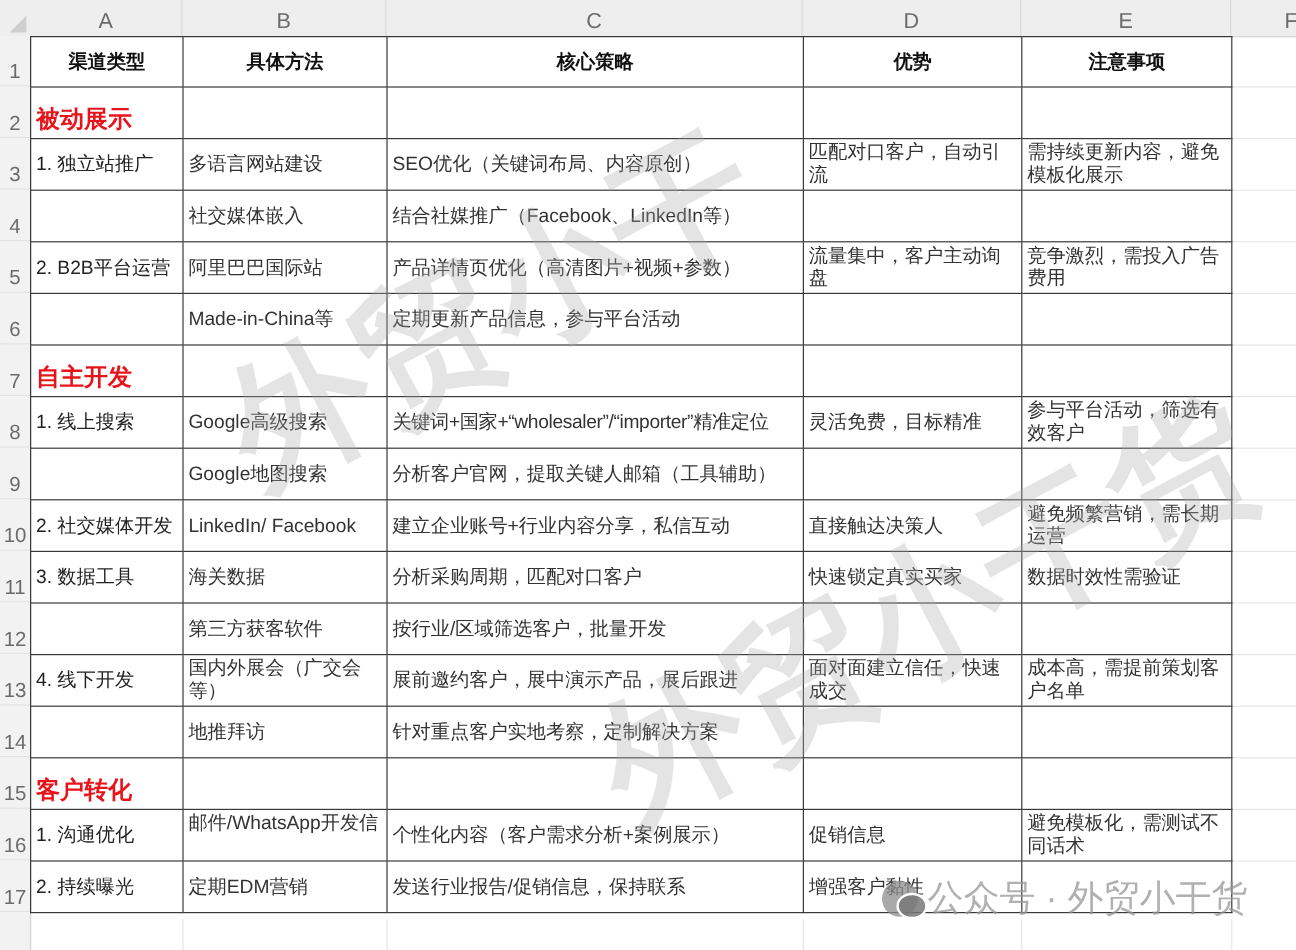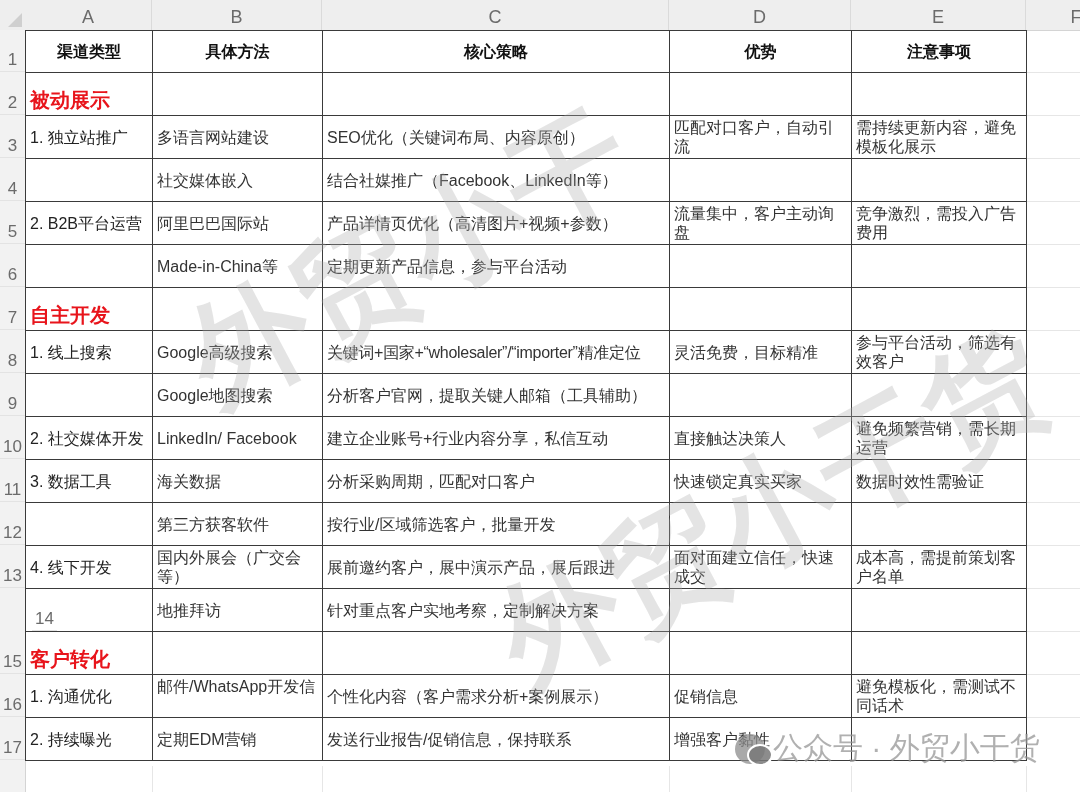--- a/index.html
+++ b/index.html
@@ -102,21 +102,21 @@
   <div class="row-hdr" style="top:158px;height:43px;">4</div>
   <div class="row-hdr" style="top:201px;height:43px;">5</div>
   <div class="row-hdr" style="top:244px;height:43px;">6</div>
   <div class="row-hdr" style="top:287px;height:43px;">7</div>
   <div class="row-hdr" style="top:330px;height:43px;">8</div>
   <div class="row-hdr" style="top:373px;height:43px;">9</div>
   <div class="row-hdr" style="top:416px;height:43px;">10</div>
   <div class="row-hdr" style="top:459px;height:43px;">11</div>
   <div class="row-hdr" style="top:502px;height:43px;">12</div>
   <div class="row-hdr" style="top:545px;height:43px;">13</div>
-  <div class="row-hdr" style="top:588px;height:43px;margin-left:32px;">14</div>
+  <div class="row-hdr" style="top:588px;height:43px;">14</div>
   <div class="row-hdr" style="top:631px;height:43px;">15</div>
   <div class="row-hdr" style="top:674px;height:43px;">16</div>
   <div class="row-hdr" style="top:717px;height:43px;">17</div>
 
   <div class="grid-bg-line" style="left:1026px;top:30px;width:54px;height:1px;top:72px;"></div>
   <div class="grid-bg-line" style="left:1026px;top:115px;width:54px;height:1px;"></div>
   <div class="grid-bg-line" style="left:1026px;top:158px;width:54px;height:1px;"></div>
   <div class="grid-bg-line" style="left:1026px;top:201px;width:54px;height:1px;"></div>
   <div class="grid-bg-line" style="left:1026px;top:244px;width:54px;height:1px;"></div>
   <div class="grid-bg-line" style="left:1026px;top:287px;width:54px;height:1px;"></div>

